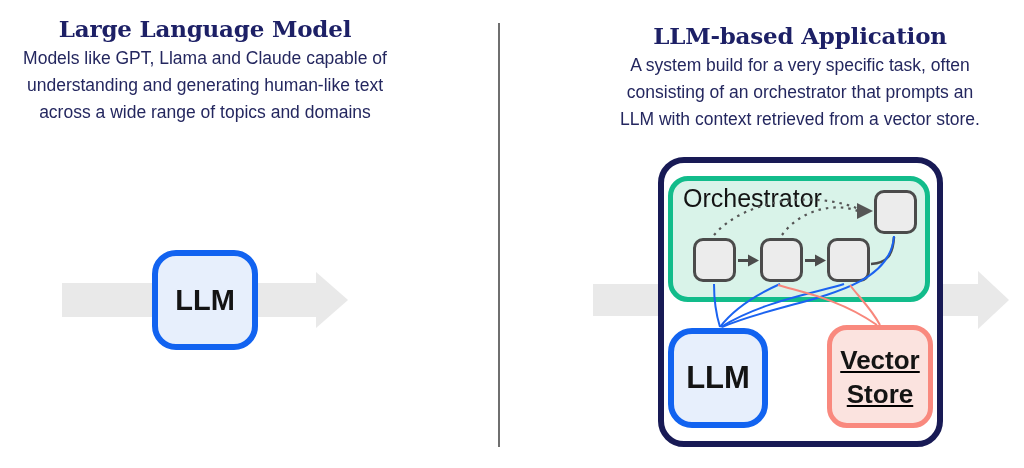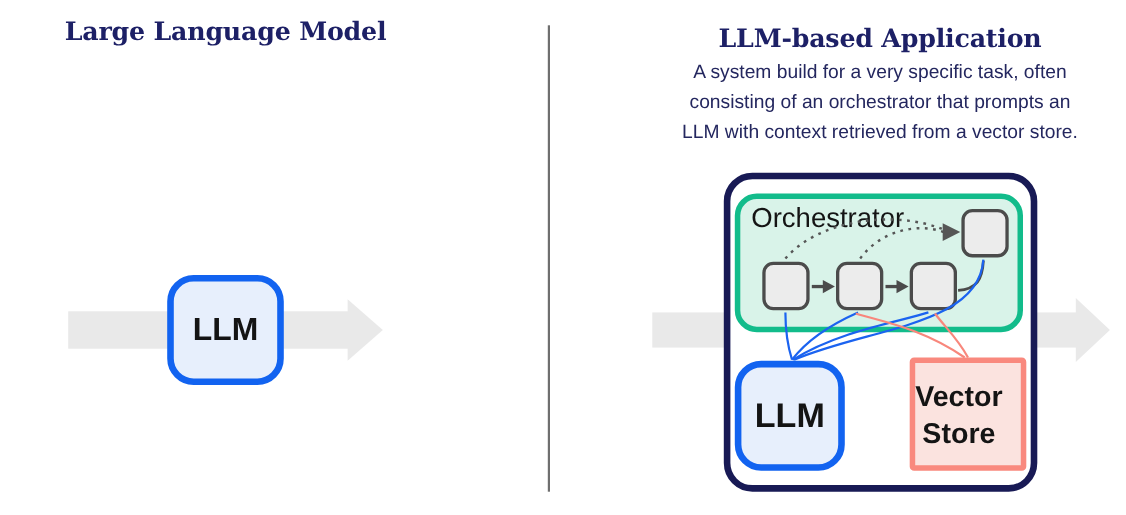--- a/index.html
+++ b/index.html
@@ -35,34 +35,37 @@
   .orch-box{left:668px;top:176px;width:262px;height:126px;box-sizing:border-box;
     background:var(--mint-fill);border:5px solid var(--green);border-radius:20px;}
   .orch-label{left:683px;top:184px;font-weight:normal;font-size:25px;color:var(--label-black);}
   .step-box{width:43px;height:44px;box-sizing:border-box;background:var(--small-box-fill);
     border:3.5px solid var(--dark-gray);border-radius:10px;}
   .llm-node-right{left:668px;top:328px;width:100px;height:100px;box-sizing:border-box;
     background:var(--blue-fill);border:6px solid var(--blue);border-radius:24px;
     display:flex;align-items:center;justify-content:center;}
   .llm-node-right .lbl{font-weight:bold;font-size:31px;color:var(--label-black);}
   .vs-node{left:827px;top:325px;width:106px;height:103px;box-sizing:border-box;
-    background:var(--salmon-fill);border:5px solid var(--salmon);border-radius:4px;
-    display:flex;align-items:center;justify-content:flex-start;}
+    background:var(--salmon-fill);border:5px solid var(--salmon);border-radius:20px;
+    display:flex;align-items:center;justify-content:center;text-decoration:underline;}
   .vs-node .lbl{font-weight:bold;font-size:26px;line-height:34px;color:var(--label-black);
     text-align:center;white-space:pre-line;}
   svg.overlay{position:absolute;left:0;top:0;width:1024px;height:468px;pointer-events:none;}
 </style>
 </head>
 <body>
 
 <div class="canvas">
 
   <div class="abs divider"></div>
 
   <div class="abs panel-title" style="left:0;top:15px;width:410px;">Large Language Model</div>
+  <div class="abs panel-desc" style="left:0;top:45px;width:410px;">Models like GPT, Llama and Claude capable of
+understanding and generating human-like text
+across a wide range of topics and domains</div>
 
   <div class="abs arrow-body" style="left:62px;top:283px;width:255px;height:34px;"></div>
   <div class="abs arrow-head" style="left:316px;top:272px;border-left:32px solid var(--gray-arrow);
        border-top:28px solid transparent;border-bottom:28px solid transparent;"></div>
 
   <div class="abs llm-node-left">
     <span class="lbl">LLM</span>
   </div>
 
   <div class="abs panel-desc" style="left:580px;top:52px;width:440px;">A system build for a very specific task, often

